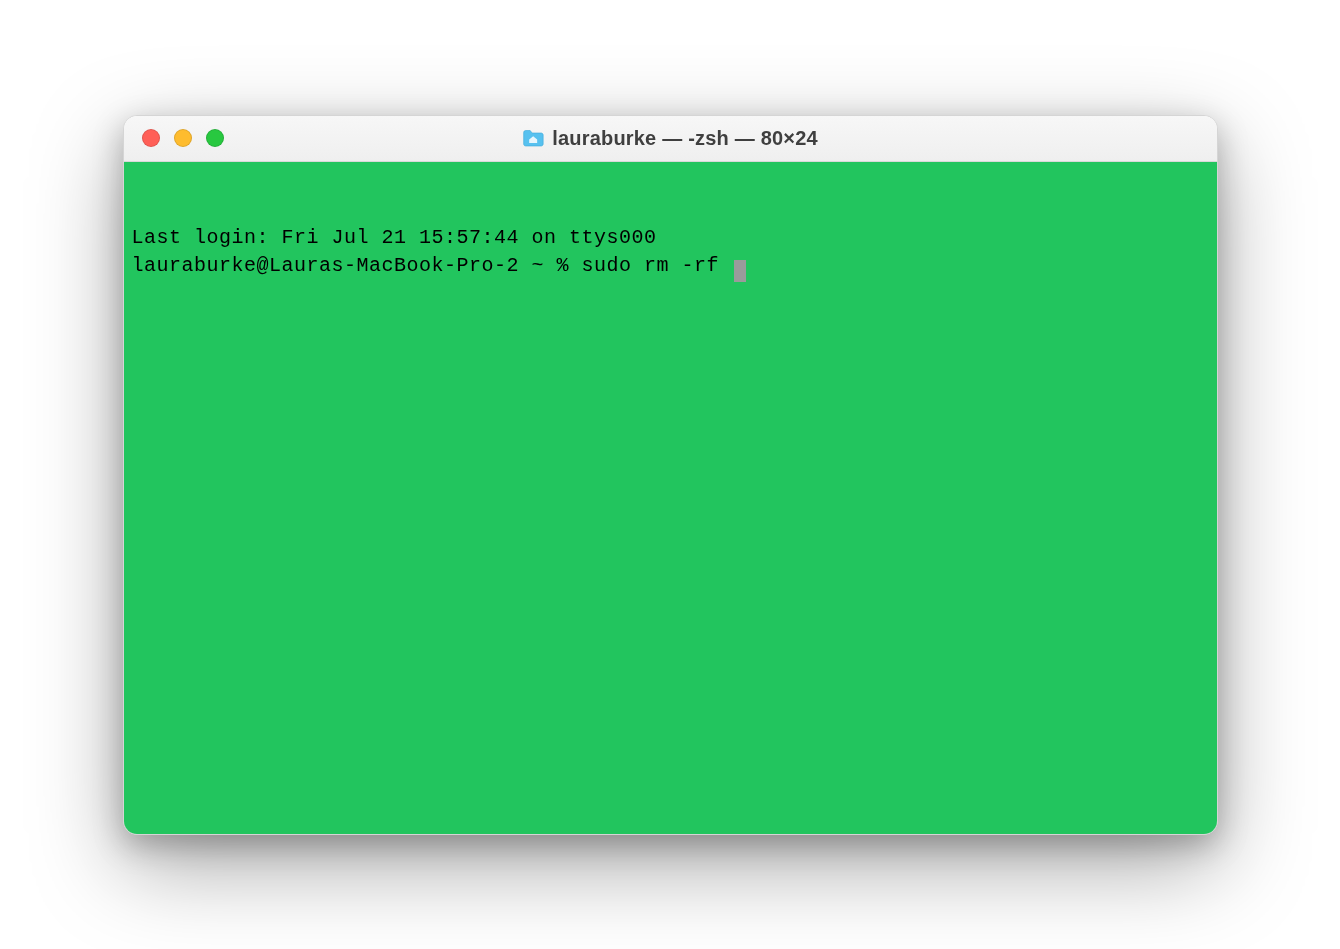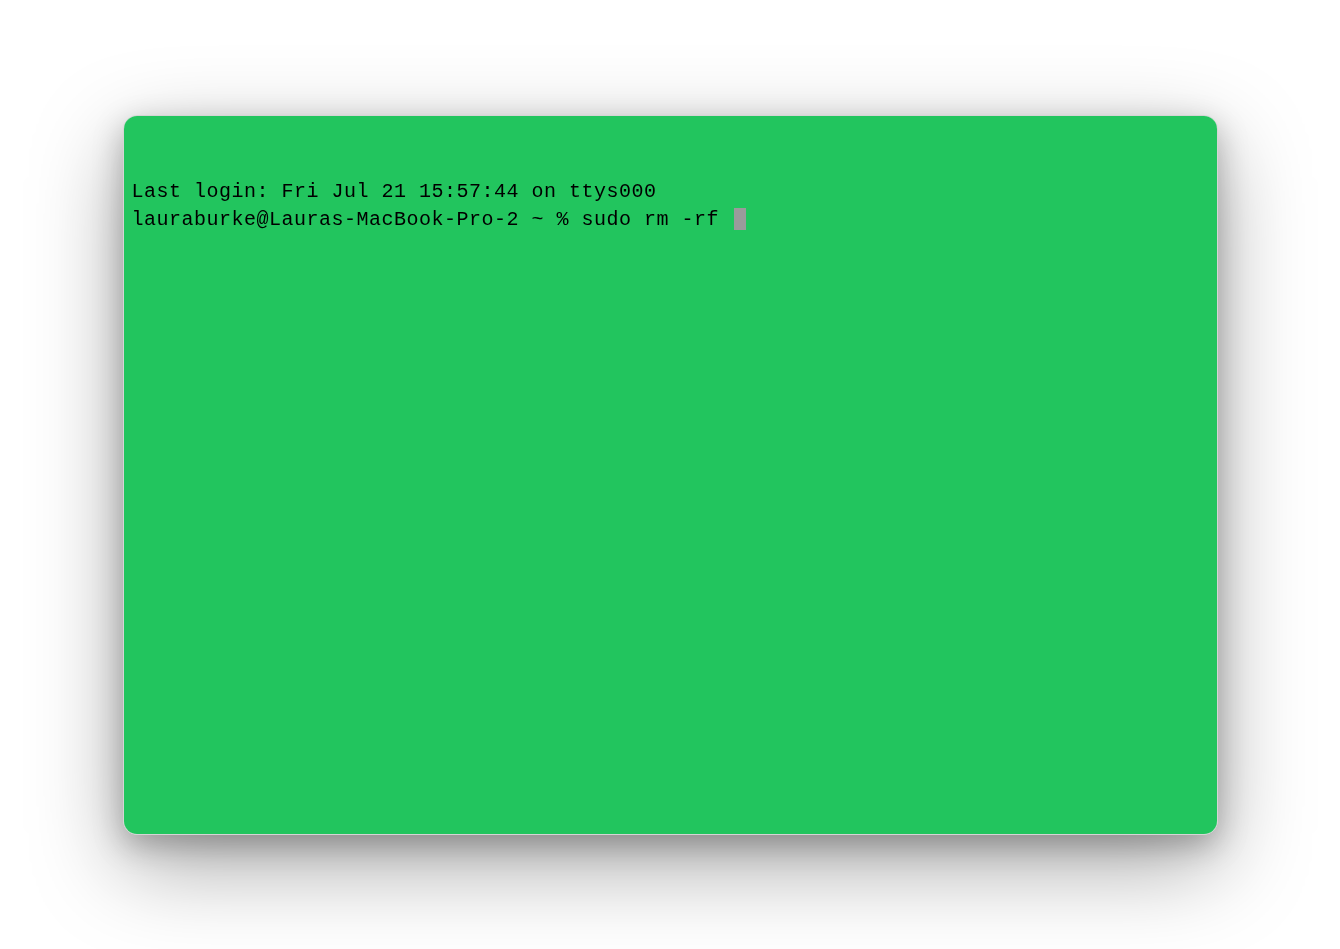--- a/index.html
+++ b/index.html
@@ -88,35 +88,51 @@
       overflow: hidden;
       letter-spacing: 0.5px;
     }
 
     .terminal-line {
       display: block;
     }
 
     .prompt-line {
       display: flex;
-      align-items: flex-start;
+      align-items: flex-end;
     }
 
     .cursor-block {
       display: inline-block;
       width: 12px;
       height: 22px;
       background: #9b9b9b;
       vertical-align: text-bottom;
       margin-left: 2px;
       position: relative;
       top: 2px;
     }
   </style>
 </head>
 <body>
 
 <div class="window">
+  <div class="titlebar">
+    <div class="traffic-lights">
+      <div class="traffic-light close"></div>
+      <div class="traffic-light min"></div>
+      <div class="traffic-light max"></div>
+    </div>
+    <div class="title-center">
+      <span class="folder-icon">
+        <svg viewBox="0 0 22 18" width="22" height="18">
+          <path d="M1.5 3.5 C1.5 2.4 2.4 1.5 3.5 1.5 L8 1.5 L10 4 L19 4 C20.1 4 21 4.9 21 6 L21 15 C21 16.1 20.1 17 19 17 L3.5 17 C2.4 17 1.5 16.1 1.5 15 Z" fill="#57c1ef" stroke="#3ba9da" stroke-width="0.6"></path>
+          <path d="M7 10.5 L11 7.2 L15 10.5 L15 14 L7 14 Z M9.8 11.5 h2.4 v2.5 h-2.4 Z" fill="#ffffff" opacity="0.85"></path>
+        </svg>
+      </span>
+      <span>lauraburke — -zsh — 80×24</span>
+    </div>
+  </div>
 
   <div class="terminal-body">
     <span class="terminal-line">Last login: Fri Jul 21 15:57:44 on ttys000</span><span class="prompt-line"><span>lauraburke@Lauras-MacBook-Pro-2 ~ % </span><span>sudo rm -rf </span><span class="cursor-block"></span></span>
   </div>
 </div>
 
 </body></html>

